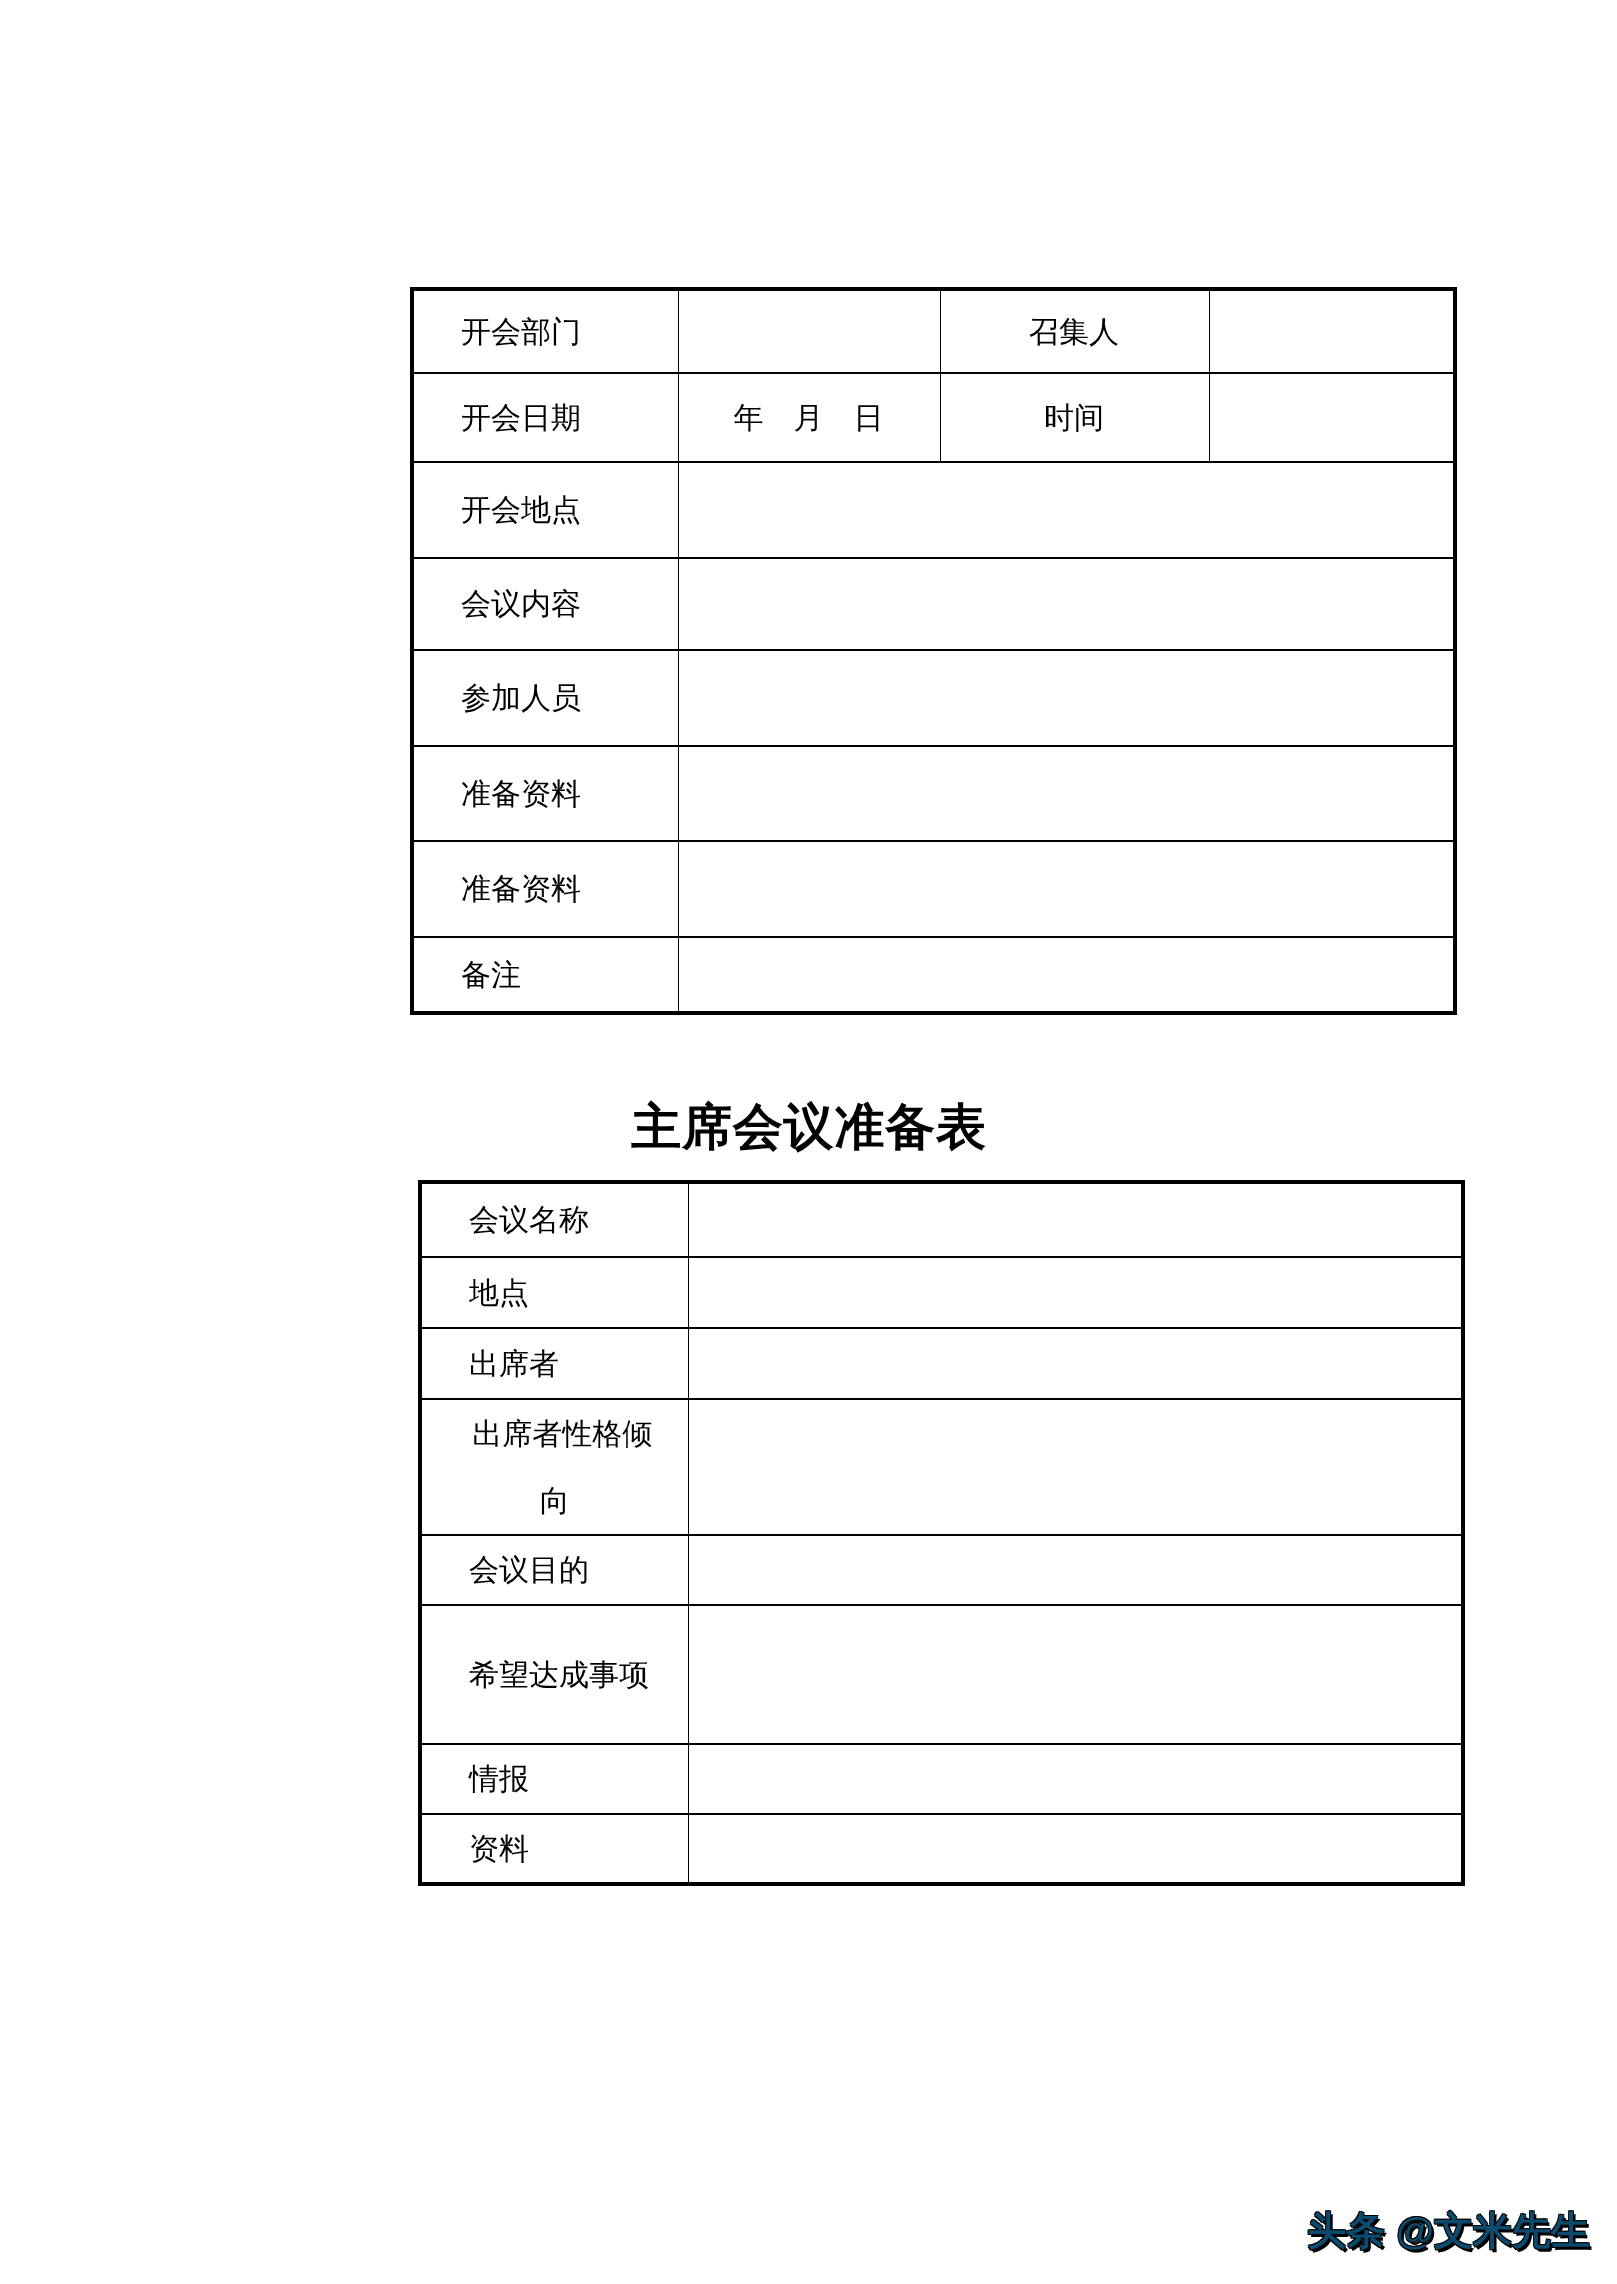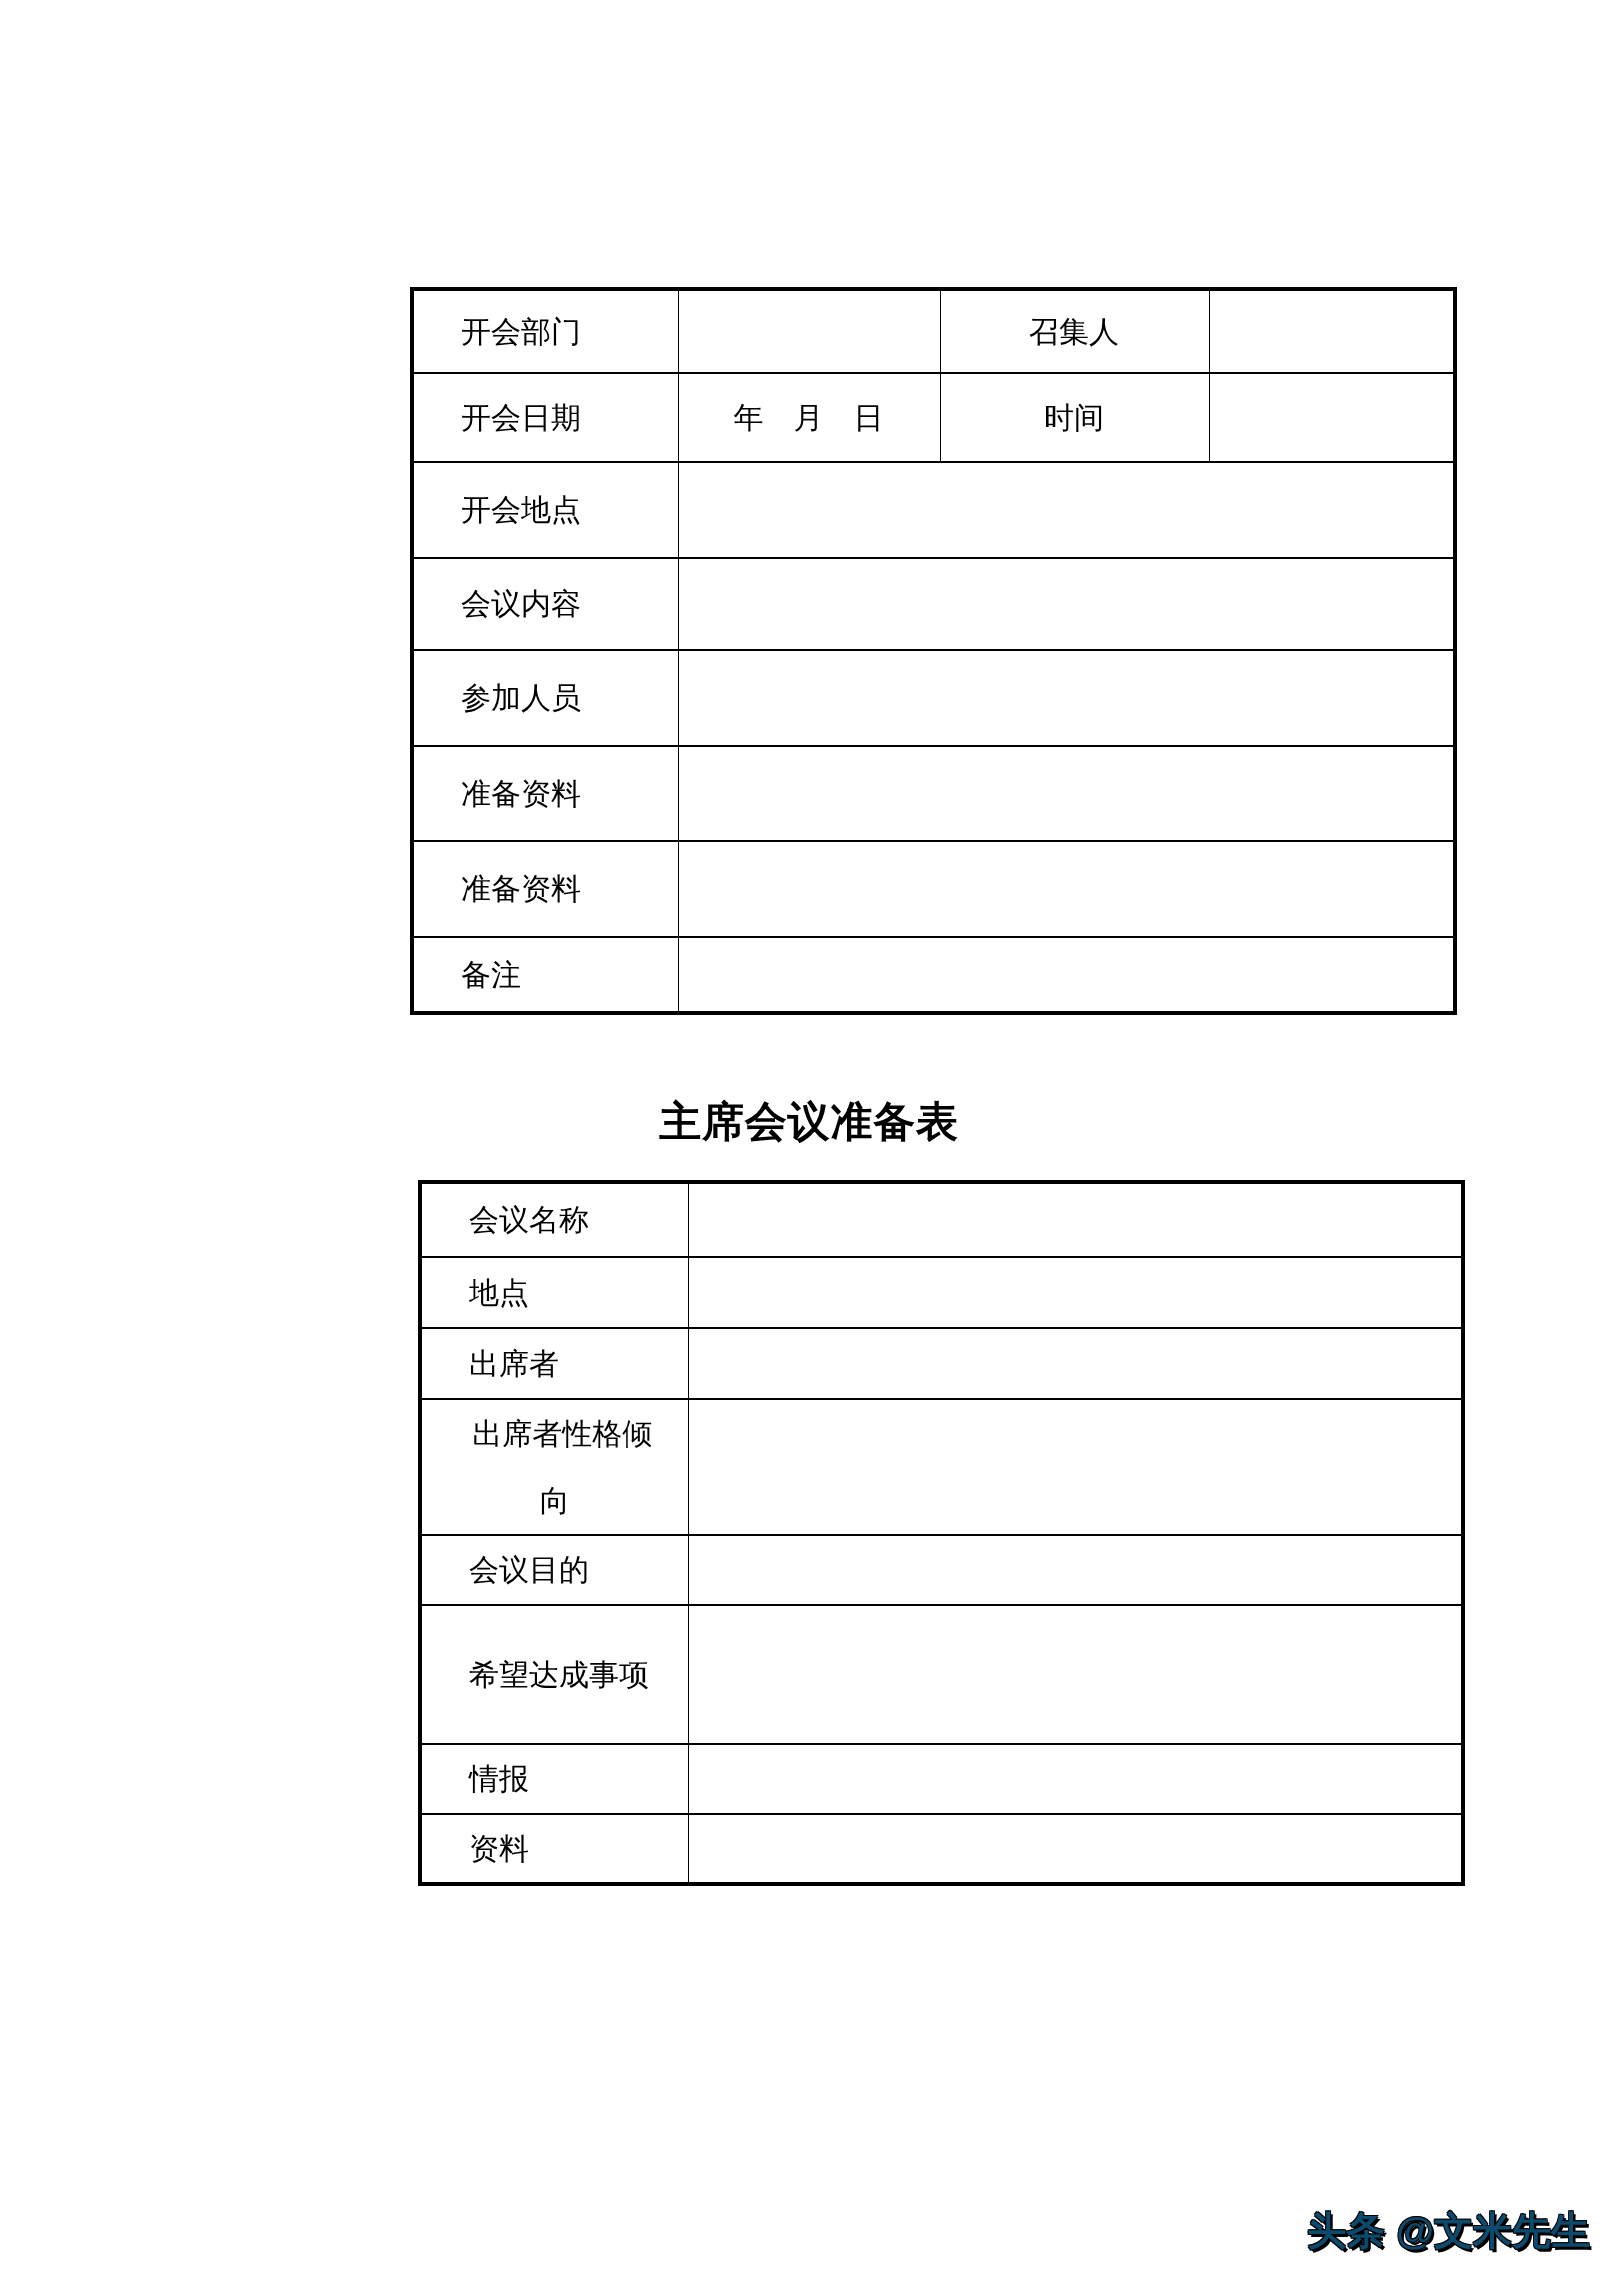--- a/index.html
+++ b/index.html
@@ -44,21 +44,21 @@
   #table1 tr:nth-child(7) { height: 96px; }
   #table1 tr:nth-child(8) { height: 76px; }
 
   
   .doc-title {
     position: absolute;
     top: 1094px;
     left: 0;
     width: 1618px;
     text-align: center;
-    font-size: 42px;
+    font-size: 50px;
     font-weight: bold;
     letter-spacing: 0.8px;
   }
 
   
   #table2 { left: 410px; top: 1180px; width: 1043px; margin-left: 8px; }
   #table2 tr:nth-child(1)  { height: 75px; }
   #table2 tr:nth-child(2)  { height: 71px; }
   #table2 tr:nth-child(3)  { height: 71px; }
   #table2 tr:nth-child(4)  { height: 71px; }

